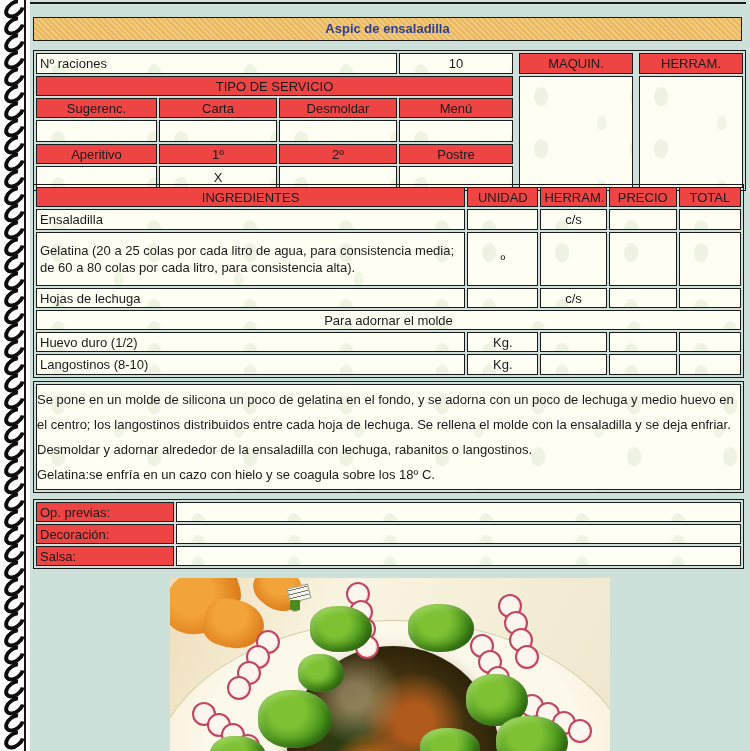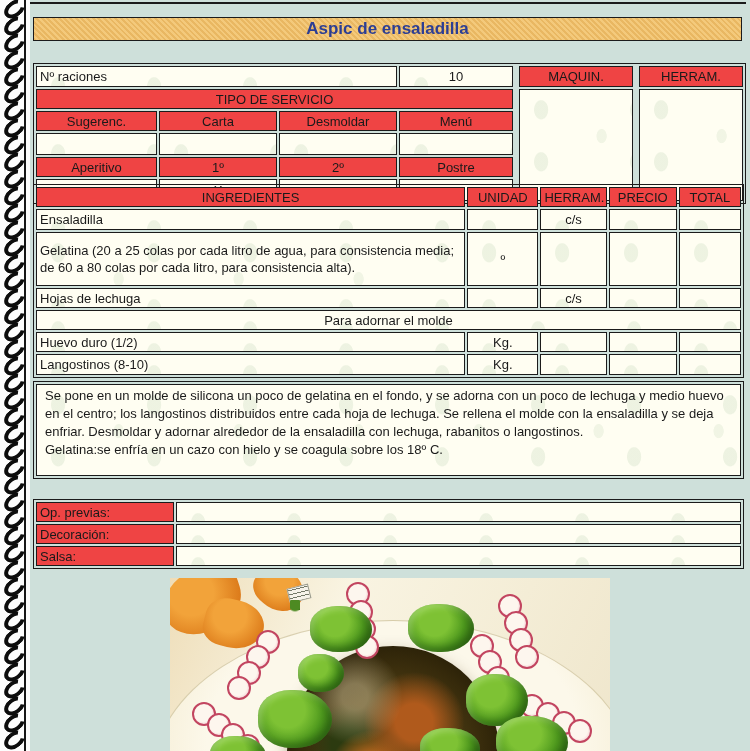--- a/index.html
+++ b/index.html
@@ -15,40 +15,40 @@
   .coil{width:15px;height:8px;border:4px solid #0d0d0d;border-right-color:transparent;
         border-radius:50%;transform:rotate(-38deg);margin:1px 0 0 3px;}
   
   #toprule{position:absolute;left:28px;top:2px;width:718px;height:2px;background:#1b1b1b;}
   
   #titlebar{
     position:absolute;left:33px;top:17px;width:707px;height:22px;
     border:1px solid #1b1b1b;
     background:#f1c36f;
     background-image:repeating-linear-gradient(45deg,rgba(196,130,40,.18) 0 2px,rgba(255,230,180,.18) 2px 4px);
-    text-align:center;line-height:22px;font-weight:bold;color:#2c3e94;font-size:17px;
+    text-align:center;line-height:22px;font-weight:bold;color:#2c3e94;font-size:13px;
   }
   
   table{border-collapse:separate;border-spacing:2px;table-layout:fixed;
         position:absolute;left:33px;border:1px solid #1b1b1b;}
   td{border:1px solid #1b1b1b;padding:1px 3px;font-size:13px;line-height:15px;
      vertical-align:middle;overflow:hidden;}
   td.g{background:#ef4444;}
   td.w{background-color:#fffef2;
      background-image:
        radial-gradient(ellipse 11px 15px at 22% 38%,rgba(168,198,158,.20) 0 60%,transparent 68%),
        radial-gradient(ellipse 8px 11px at 68% 72%,rgba(168,198,158,.16) 0 60%,transparent 68%);
      background-size:96px 52px,120px 64px;}
   td.sp{border:none;background:transparent;padding:0;}
   .c{text-align:center;}
-  #t1{top:50px;width:711px;margin-top:13px;}
+  #t1{top:50px;width:711px;}
   #t2{top:184px;width:711px;}
   #t3{top:381px;width:711px;}
   #t4{top:499px;width:711px;}
-  #t3 .txt{line-height:18px;padding:2px 8px;}
+  #t3 .txt{line-height:25px;padding:2px 0;}
   
   #photo{position:absolute;left:170px;top:578px;width:440px;height:173px;overflow:hidden;
          background:linear-gradient(115deg,#eeddb8,#f9f4e2 35%,#f4edd6 70%,#efe6cc);}
   #plate{position:absolute;left:-18px;top:42px;width:480px;height:310px;border-radius:50%;
          background:radial-gradient(ellipse at 50% 40%,#fcf8ea 0 55%,#f2e8ca 85%,#eadfbc 100%);
          border:1px solid rgba(190,175,130,.55);}
   #dome{position:absolute;left:117px;top:68px;width:212px;height:212px;border-radius:50%;
         background:
           radial-gradient(circle at 32% 24%,rgba(252,238,196,.38) 0 6%,transparent 22%),
           radial-gradient(circle at 60% 36%,#b05a1c 0 10%,transparent 27%),

